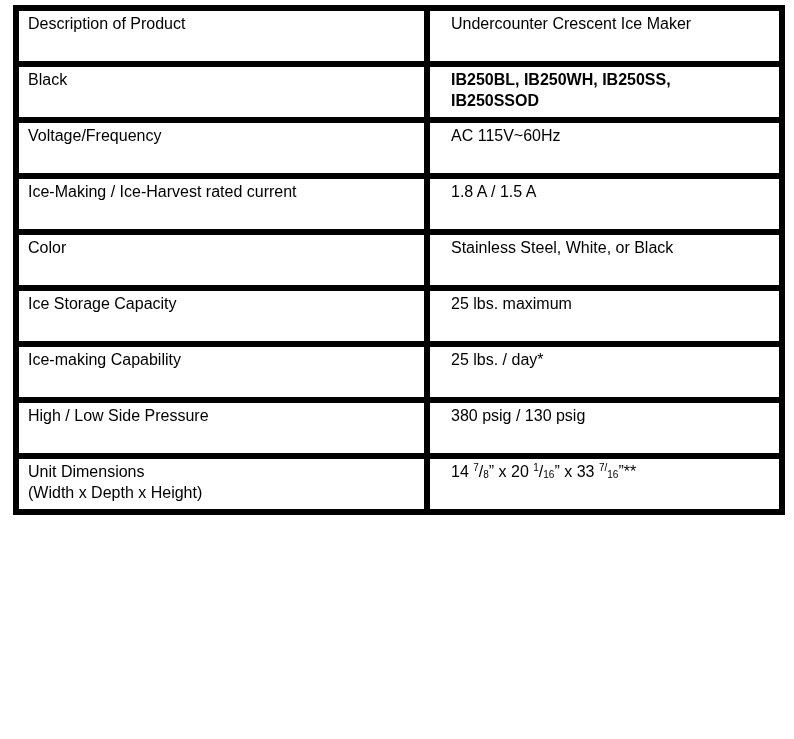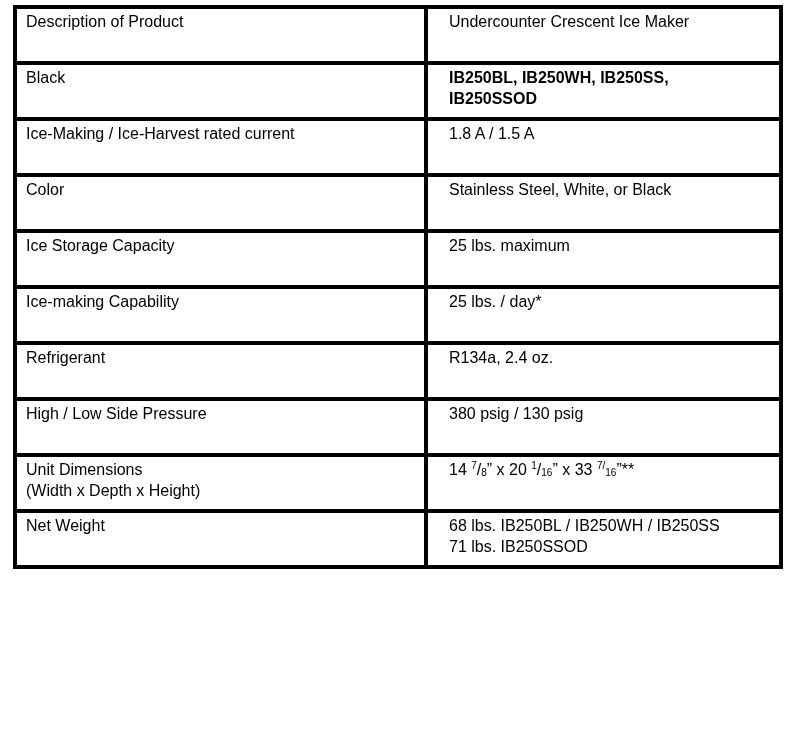--- a/index.html
+++ b/index.html
@@ -1,20 +1,20 @@
 <!DOCTYPE html>
 <html><head>
 <meta charset="utf-8">
 <style>
   html, body { margin:0; padding:0; background:#ffffff; }
   body { width:794px; height:739px; position:relative; overflow:hidden;
          font-family:"Liberation Sans", sans-serif; color:#000; }
   table { position:absolute; left:13px; top:5px; border-collapse:collapse;
           width:766px; table-layout:fixed; }
-  td { border:4px solid #000000; vertical-align:top; padding:2px 8px 0 9px;
+  td { border:6px solid #000000; vertical-align:top; padding:2px 8px 0 9px;
        font-size:16px; line-height:21px; height:53px; box-sizing:border-box; }
   tr { height:56px; }
   td.c1 { width:411px; }
   td.c2 { width:355px; padding-left:21px;margin-top:8px; }
   .bold { font-weight:bold; }
   .line { display:block; }
   sup, sub { font-size:10px; line-height:0; }
   sup { vertical-align:6px; }
   sub { vertical-align:-1px; }
 </style>
@@ -28,51 +28,44 @@
     <td class="c2">Undercounter Crescent Ice Maker</td>
   </tr>
   <tr>
     <td class="c1">Black</td>
     <td class="c2 bold">
       <span class="line">IB250BL, IB250WH, IB250SS,</span>
       <span class="line">IB250SSOD</span>
     </td>
   </tr>
   <tr>
+    <td class="c1">Voltage/Frequency</td>
+    <td class="c2">AC 115V~60Hz</td>
+  </tr>
+  <tr>
     <td class="c1">Ice-Making / Ice-Harvest rated current</td>
     <td class="c2">1.8 A / 1.5 A</td>
   </tr>
   <tr>
     <td class="c1">Color</td>
     <td class="c2">Stainless Steel, White, or Black</td>
   </tr>
   <tr>
     <td class="c1">Ice Storage Capacity</td>
     <td class="c2">25 lbs. maximum</td>
   </tr>
   <tr>
     <td class="c1">Ice-making Capability</td>
     <td class="c2">25 lbs. / day*</td>
   </tr>
   <tr>
-    <td class="c1">Refrigerant</td>
-    <td class="c2">R134a, 2.4 oz.</td>
-  </tr>
-  <tr>
     <td class="c1">High / Low Side Pressure</td>
     <td class="c2">380 psig / 130 psig</td>
   </tr>
   <tr>
     <td class="c1">
       <span class="line">Unit Dimensions</span>
       <span class="line">(Width x Depth x Height)</span>
     </td>
     <td class="c2"><span>14 </span><sup>7</sup>/<sub>8</sub><span>” x 20 </span><sup>1</sup>/<sub>16</sub><span>” x 33 </span><sup>7/</sup><sub>16</sub><span>”**</span></td>
   </tr>
-  <tr>
-    <td class="c1">Net Weight</td>
-    <td class="c2">
-      <span class="line">68 lbs. IB250BL / IB250WH / IB250SS</span>
-      <span class="line">71 lbs. IB250SSOD</span>
-    </td>
-  </tr>
 </tbody>
   </table>
 
 </body></html>

